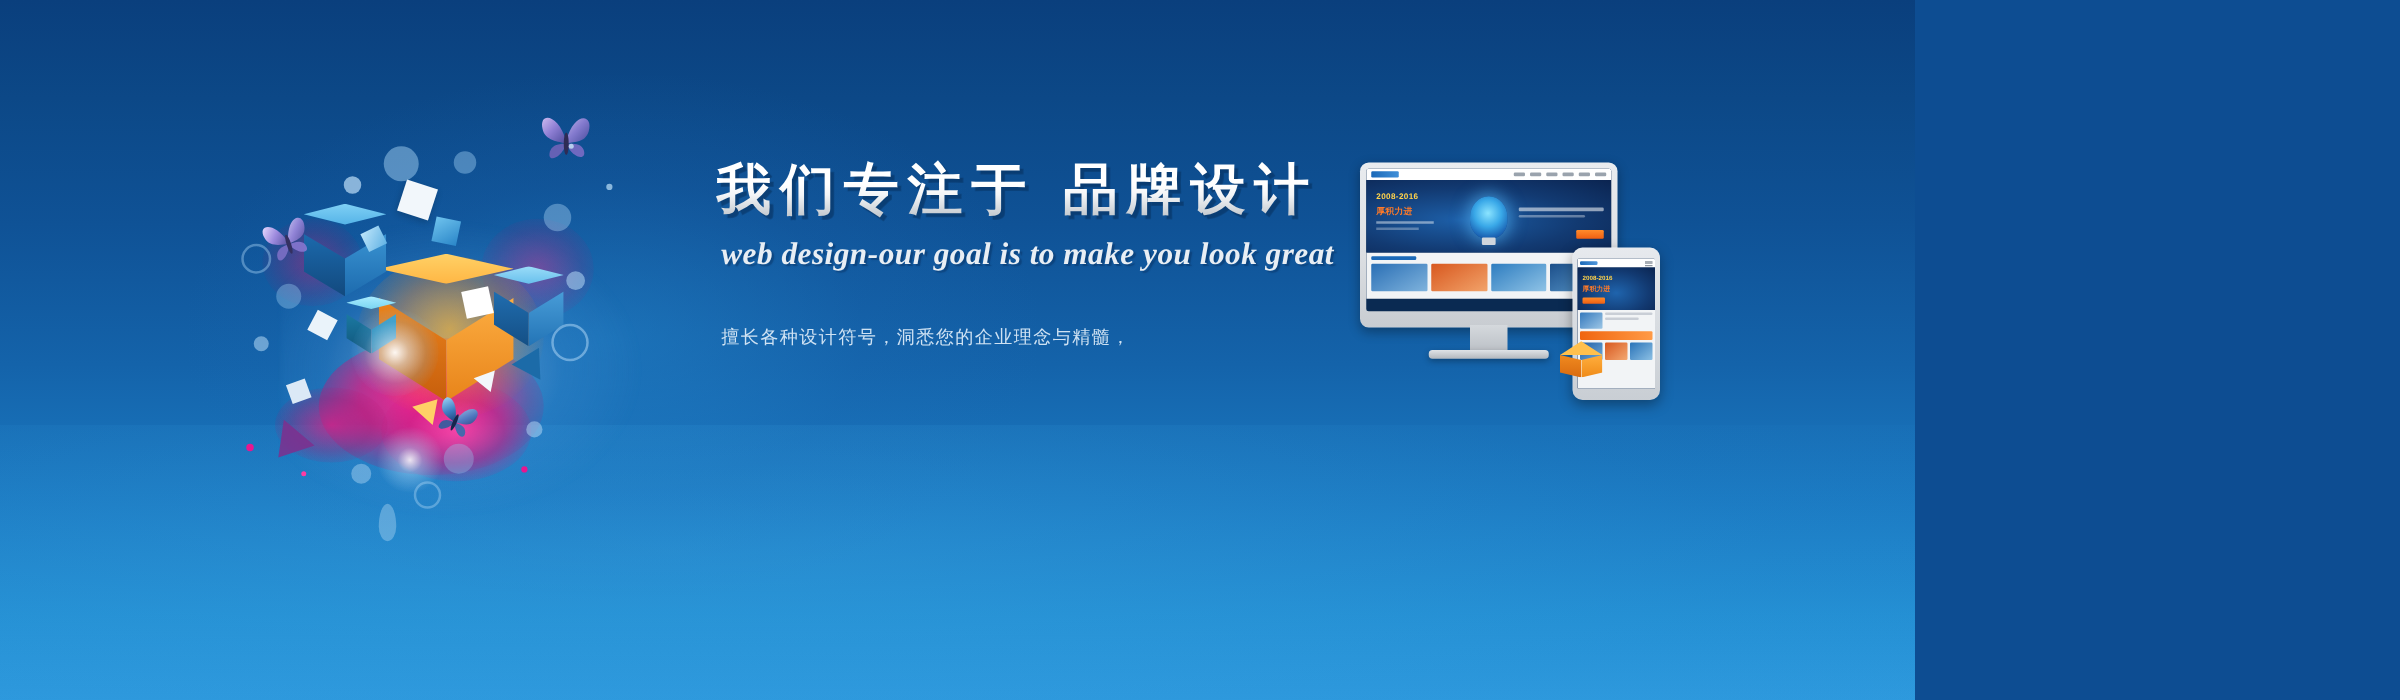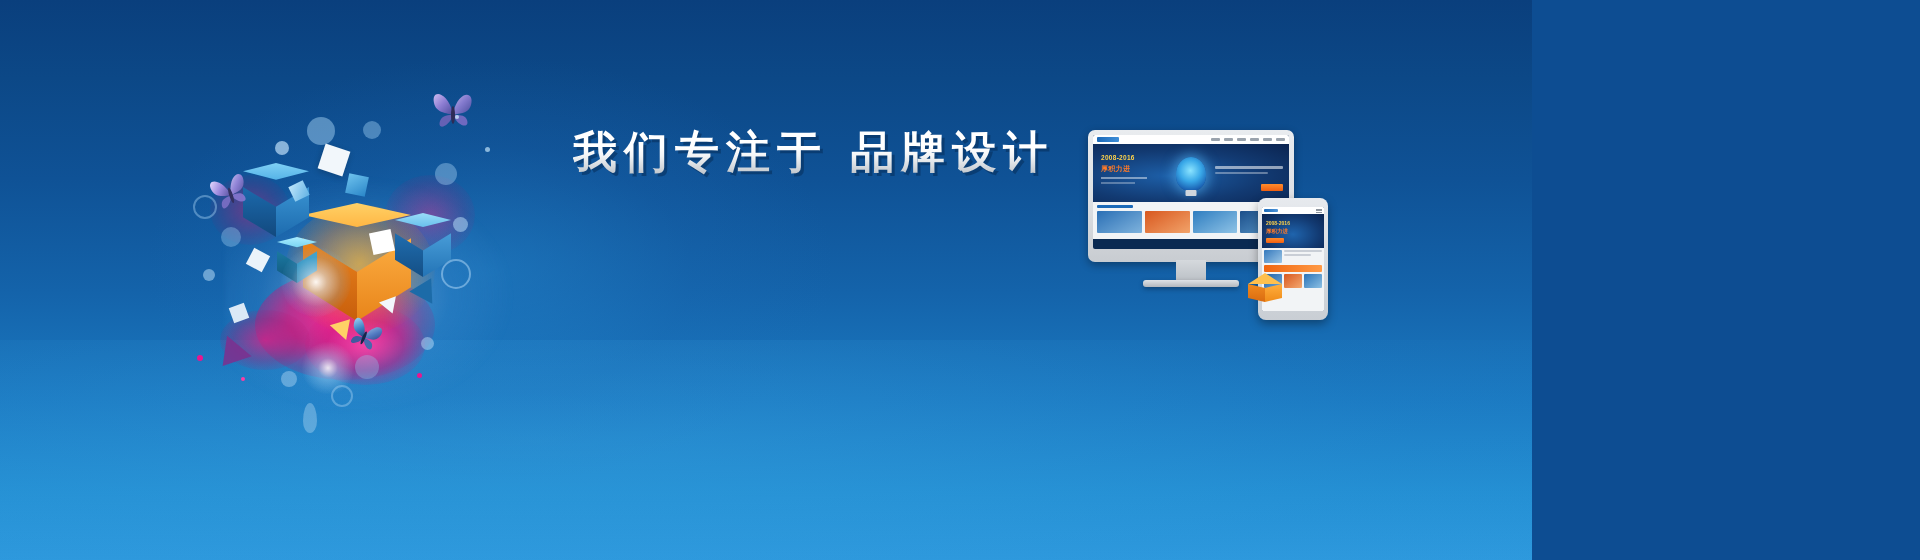--- a/index.html
+++ b/index.html
@@ -330,21 +330,23 @@
     <div class="splat" style="left:12px;top:300px;width:6px;height:6px;background:#e8168f;"></div>
     <div class="splat" style="left:56px;top:322px;width:4px;height:4px;background:#ff3ba3;"></div>
     <div class="splat" style="left:232px;top:318px;width:5px;height:5px;background:#e8168f;"></div>
     <div class="splat" style="left:270px;top:60px;width:4px;height:4px;background:rgba(200,230,250,0.8);"></div>
     <div class="splat" style="left:300px;top:92px;width:5px;height:5px;background:rgba(190,225,248,0.7);"></div>
     <div class="splat" style="left:118px;top:348px;width:14px;height:30px;background:rgba(200,230,250,0.35);border-radius:50% 50% 50% 50%/60% 60% 40% 40%;"></div>
   </div>
 
   <div class="copy">
     <h1 class="headline">我们专注于 品牌设计</h1>
+    <div class="subtitle">web design-our goal is to make you look great</div>
     <div class="paragraph">
+      <p class="p-line">擅长各种设计符号，洞悉您的企业理念与精髓，</p>
     </div>
   </div>
 
   <div class="devices">
 
     <div class="monitor">
       <div class="monitor-bezel"></div>
       <div class="monitor-screen">
         <div class="ms-nav">
           <span class="ms-logo"></span>

